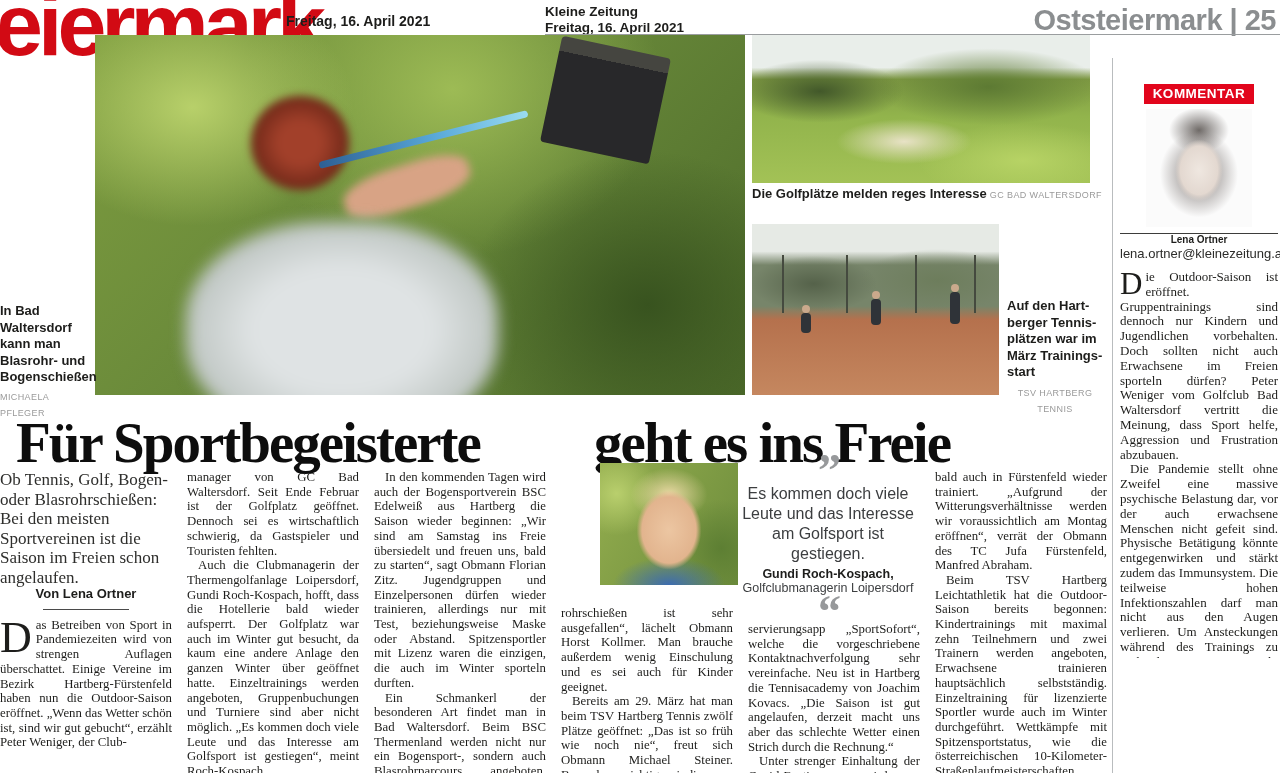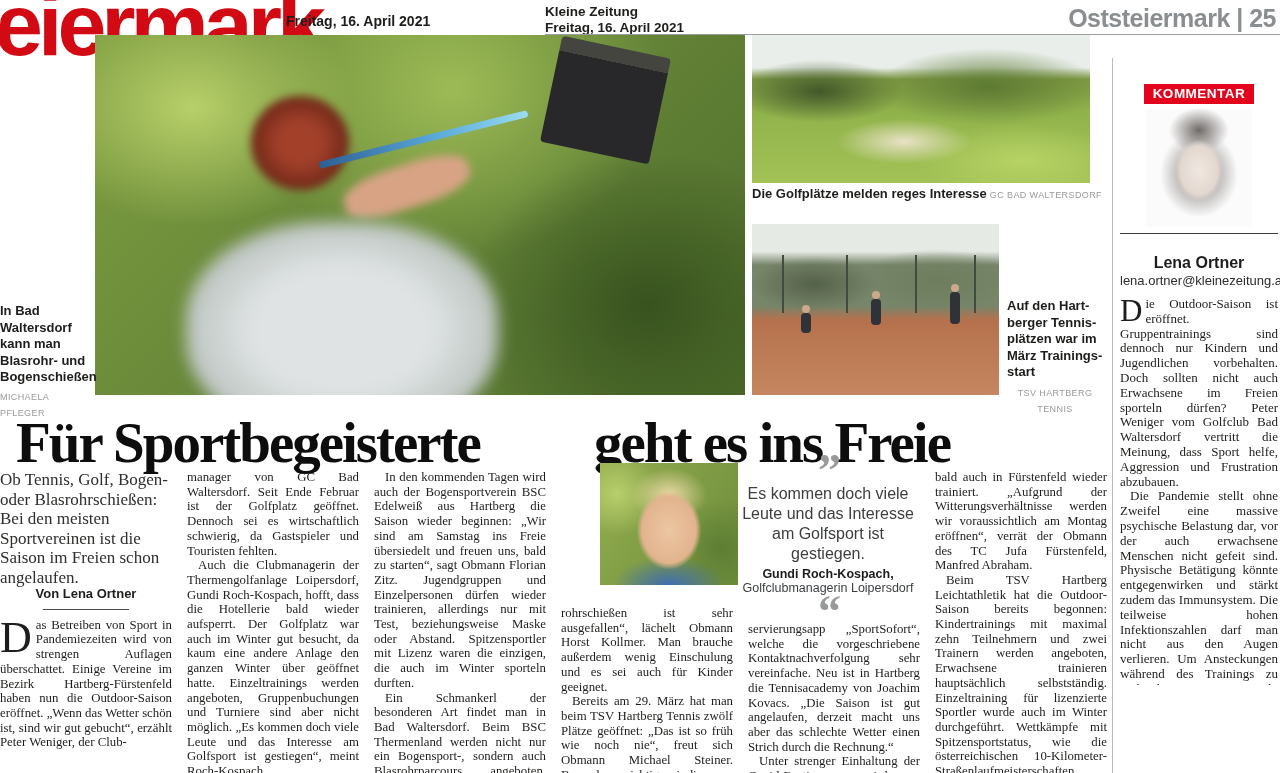--- a/index.html
+++ b/index.html
@@ -8,21 +8,21 @@
   .abs{position:absolute;}
 
   
   .logo{left:-6px;top:-26px;font-family:"Liberation Sans",sans-serif;font-weight:900;
         font-size:88px;letter-spacing:-5px;color:#d20a14;white-space:nowrap;}
   .date-left{left:286px;top:13px;font-family:"Liberation Sans",sans-serif;font-weight:700;
         font-size:14px;color:#1d1d1b;}
   .mast-center{left:545px;top:4px;font-family:"Liberation Sans",sans-serif;font-weight:700;
         font-size:13.5px;line-height:15.5px;color:#1d1d1b;}
   .section-label{right:4px;top:4px;font-family:"Liberation Sans",sans-serif;font-weight:700;
-        font-size:25px;letter-spacing:-0.5px;color:#8b8e90;}
+        font-size:29px;letter-spacing:-0.5px;color:#8b8e90;}
   .header-rule{left:545px;top:34px;width:735px;height:1px;background:#9a9d9f;}
 
   
   .photo{overflow:hidden;}
   .main-photo{left:95px;top:35px;width:650px;height:360px;
       background:
         radial-gradient(230px 170px at 15% 20%,#b8d06a 0%,rgba(184,208,106,0) 70%),
         radial-gradient(260px 220px at 85% 75%,#38531f 0%,rgba(56,83,31,0) 70%),
         radial-gradient(300px 240px at 55% 15%,#9dbb55 0%,rgba(157,187,85,0) 70%),
         radial-gradient(220px 200px at 35% 85%,#55752d 0%,rgba(85,117,45,0) 70%),
@@ -116,22 +116,22 @@
   .qrole{font-size:12.5px;color:#3c3e40;}
   .qmark.bottom{margin-top:4px;}
 
   
   .side-rule{left:1112px;top:58px;width:1px;height:715px;background:#b9bcbe;}
   .sidebar{left:1120px;top:84px;width:158px;}
   .kom-badge{display:block;width:max-content;margin:0 auto;background:#e2051c;color:#fff;
       font-family:"Liberation Sans",sans-serif;font-weight:700;font-size:13.5px;
       letter-spacing:0.5px;padding:2px 9px 3px;}
   .kom-divider{width:100%;height:1px;background:#3d3d3b;margin-top:6px;}
-  .kom-author{font-family:"Liberation Sans",sans-serif;font-weight:700;font-size:16px;
-      text-align:center;margin-top:20px;}
+  .kom-author{font-family:"Liberation Sans",sans-serif;font-weight:700;font-size:10px;
+      text-align:center;margin-top:0;}
   .kom-email{font-family:"Liberation Sans",sans-serif;font-size:13px;text-align:center;
       color:#2c2c2a;margin-top:1px;}
   .kom-headline{font-size:26px;line-height:29px;font-weight:600;letter-spacing:-0.5px;
       margin-top:15px;color:#141412;}
   .kom-body{margin-top:9px;font-size:13px;line-height:14.8px;text-align:justify;
       hyphens:auto;-webkit-hyphens:auto;height:388px;overflow:hidden;}
   .kom-body p{margin:0;}
   .kom-body p.indent{text-indent:10px;}
 </style>
 </head>

